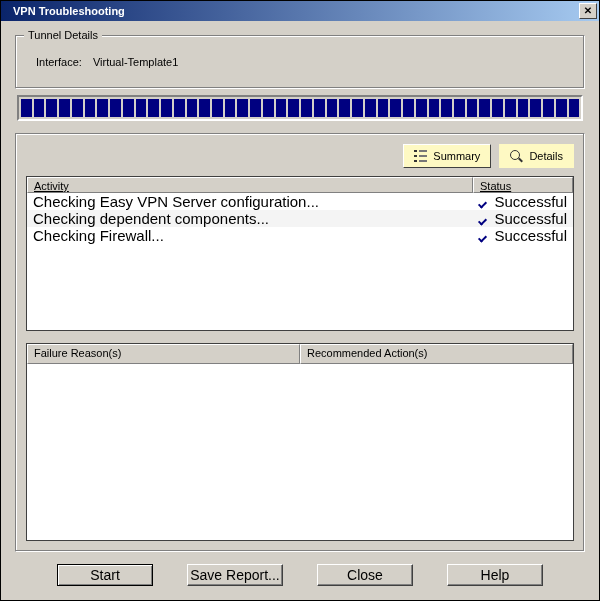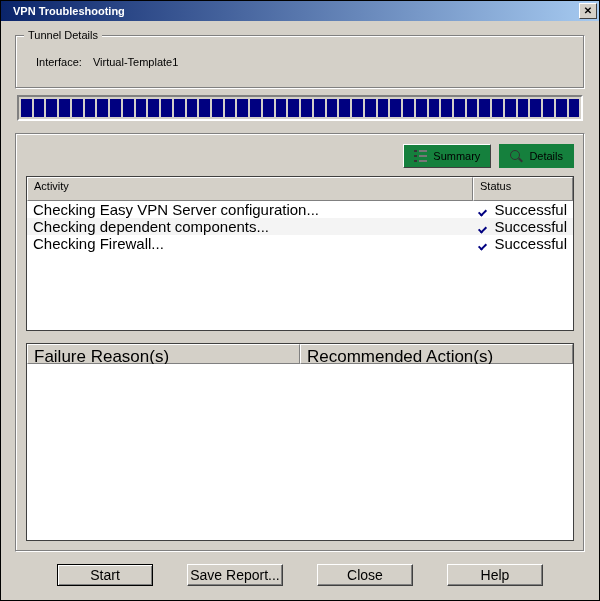--- a/index.html
+++ b/index.html
@@ -114,21 +114,21 @@
   }
   .toolbar {
     display: flex;
     justify-content: flex-end;
     gap: 8px;
     margin-bottom: 8px;
   }
   .tool-btn {
     height: 24px;
     padding: 0 10px;
-    background: #15803d;
+    background: #fef9c3;
     border: 1px solid #fff;
     border-right-color: #404040;
     border-bottom-color: #404040;
     display: flex;
     align-items: center;
     gap: 6px;
     font-size: 11px;
     box-sizing: border-box;
   }
   .tool-btn.flat {
@@ -167,22 +167,23 @@
   .grid {
     border: 1px solid #404040;
     background: #fff;
     height: 155px;
     box-sizing: border-box;
     overflow: hidden;
   }
   .grid-header {
     display: flex;
     background: #d4d0c8;
-    height: 24px;
-    box-sizing: border-box;
+    height: 16px;
+    box-sizing: border-box;
+    text-decoration: underline;
   }
   .grid-header .col {
     border: 1px solid #fff;
     border-right-color: #808080;
     border-bottom-color: #808080;
     padding: 2px 6px;
     font-size: 11px;
     box-sizing: border-box;
   }
   .col-activity { flex: 1; }
@@ -236,21 +237,21 @@
     display: flex;
     background: #d4d0c8;
     height: 20px;
   }
   .split-header .col {
     flex: 1;
     border: 1px solid #fff;
     border-right-color: #808080;
     border-bottom-color: #808080;
     padding: 2px 6px;
-    font-size: 17px;
+    font-size: 11px;
     box-sizing: border-box;
   }
   .buttons {
     display: flex;
     justify-content: center;
     gap: 34px;
     padding: 12px 0 4px 0;
   }
   .btn {
     width: 96px;

